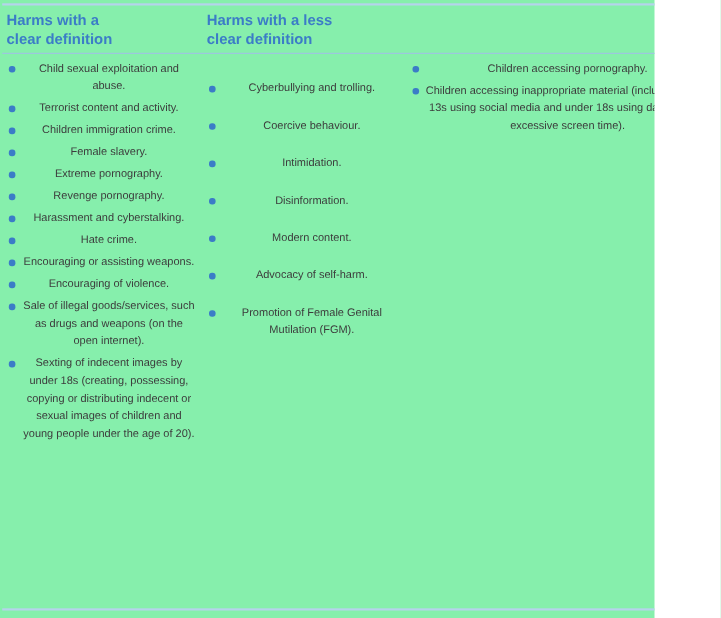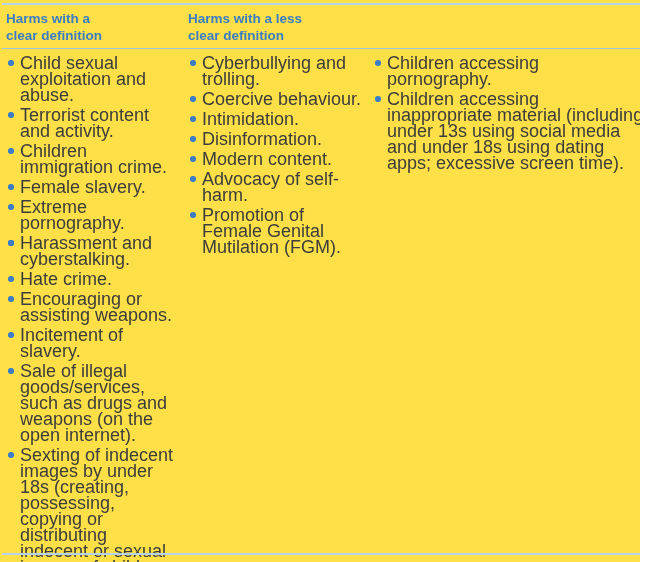--- a/index.html
+++ b/index.html
@@ -4,23 +4,23 @@
 <style>
   :root {
     --accent: #3b7cc7;
     --rule-light: #b5d3ec;
     --rule-mid: #9fc3e3;
     --body-text: #3c3c3c;
   }
   html, body { margin: 0; padding: 0; background: #ffffff; }
   .page {
     position: relative;
-    width: 640px;
+    width: 595px;
     height: 562px;
-    background: #fde047;
+    background: #86efac;
     font-family: "Liberation Sans", sans-serif;
     overflow: hidden;
   }
   .rule { position: absolute; left: 2px; width: 646px; background: var(--rule-light); }
   .rule-top { top: 3px; height: 2px; }
   .rule-mid { top: 48px; height: 1px; background: var(--rule-mid); }
   .rule-bottom { top: 553px; height: 2px; }
 
   .headers { position: absolute; top: 11px; left: 6px; display: flex; }
   .headers h3 {
@@ -35,26 +35,27 @@
   .cell2 { width: 185px; }
   .cell3 { width: 276px; }
 
   .tbody { position: absolute; top: 55px; left: 6px; display: flex; }
   ul.harm-list { list-style: none; margin: 0; padding: 0; }
   ul.harm-list li {
     position: relative;
     box-sizing: content-box;
     padding-left: 14px;
     margin-bottom: 4px;
-    font-size: 18px;
+    font-size: 10px;
     line-height: 16px;
     color: var(--body-text);
+    text-align: center;
   }
   .cell1 li { width: 158px; }
-  .cell2 li { width: 163px; }
+  .cell2 li { width: 163px; margin-top: 18px; }
   .cell3 li { width: 258px; }
   .dot {
     position: absolute;
     left: 2px;
     top: 5px;
     width: 5.5px;
     height: 5.5px;
     border-radius: 50%;
     background: var(--accent);
   }
@@ -74,27 +75,27 @@
 
   <div class="rule rule-mid"></div>
 
   <div class="tbody">
     <ul class="harm-list cell1">
         <li><span class="dot"></span><span>Child sexual exploitation and abuse.</span></li>
         <li><span class="dot"></span><span>Terrorist content and activity.</span></li>
         <li><span class="dot"></span><span>Children immigration crime.</span></li>
         <li><span class="dot"></span><span>Female slavery.</span></li>
         <li><span class="dot"></span><span>Extreme pornography.</span></li>
-        <li><span class="dot"></span></li>
+        <li><span class="dot"></span><span>Revenge pornography.</span></li>
         <li><span class="dot"></span><span>Harassment and cyberstalking.</span></li>
         <li><span class="dot"></span><span>Hate crime.</span></li>
         <li><span class="dot"></span><span>Encouraging or assisting weapons.</span></li>
-        <li><span class="dot"></span><span>Incitement of slavery.</span></li>
+        <li><span class="dot"></span><span>Encouraging of violence.</span></li>
         <li><span class="dot"></span><span>Sale of illegal goods/services, such as drugs and weapons (on the open internet).</span></li>
-        <li><span class="dot"></span><span>Sexting of indecent images by under 18s (creating, possessing, copying or distributing indecent or sexual images of children and young people under the age of 19).</span></li>
+        <li><span class="dot"></span><span>Sexting of indecent images by under 18s (creating, possessing, copying or distributing indecent or sexual images of children and young people under the age of 20).</span></li>
       </ul>
     <ul class="harm-list cell2">
         <li><span class="dot"></span><span>Cyberbullying and trolling.</span></li>
         <li><span class="dot"></span><span>Coercive behaviour.</span></li>
         <li><span class="dot"></span><span>Intimidation.</span></li>
         <li><span class="dot"></span><span>Disinformation.</span></li>
         <li><span class="dot"></span><span>Modern content.</span></li>
         <li><span class="dot"></span><span>Advocacy of self-harm.</span></li>
         <li><span class="dot"></span><span>Promotion of Female Genital Mutilation (FGM).</span></li>
       </ul>

